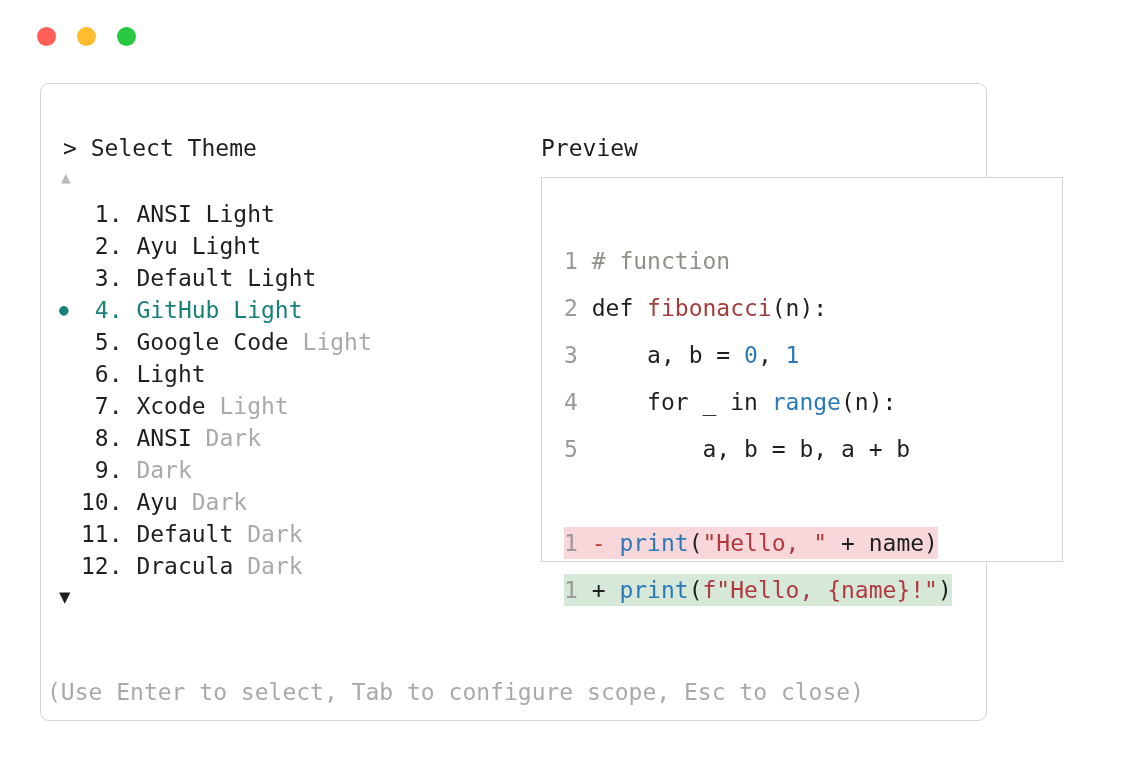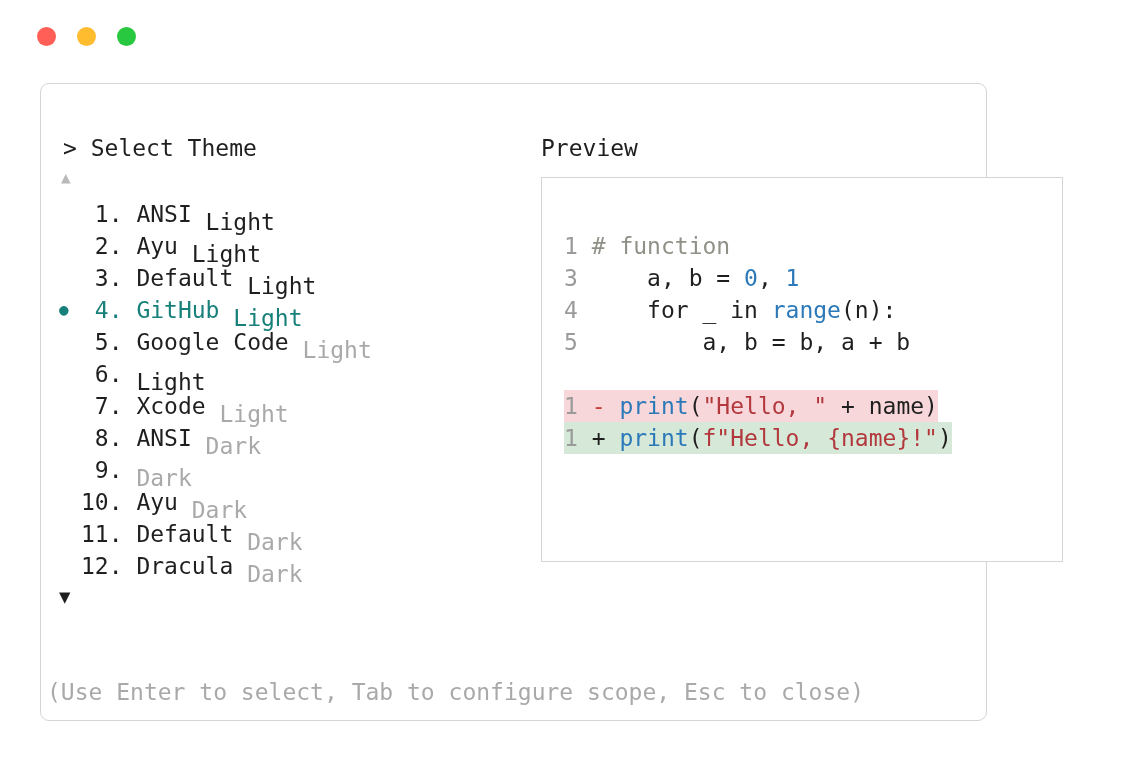--- a/index.html
+++ b/index.html
@@ -20,30 +20,30 @@
 
   .picker-title { position:absolute; left:22px; top:48px; line-height:32px; color:var(--text); white-space:pre; }
   .scroll-up { position:absolute; left:20px; top:82px; font-size:16px; line-height:24px; color:var(--scroll-up-gray); cursor:default; }
   .scroll-down { position:absolute; left:18px; top:500px; font-size:19px; line-height:24px; color:var(--text); cursor:default; }
 
   .theme-list { position:absolute; left:14px; top:114px; }
   .theme-item { display:flex; height:32px; line-height:32px; white-space:pre; }
   .bullet { width:26px; padding-left:4px; font-size:16px; color:var(--selected); }
   .num { width:3ch; text-align:right; color:var(--text); }
   .tname { margin-left:1ch; color:var(--text); }
-  .variant { margin-left:1ch; color:var(--text);margin-top:8px; }
+  .variant { margin-left:1ch; color:var(--text); }
   .variant.dim { color:var(--dim); }
   .theme-item.selected .num, .theme-item.selected .tname, .theme-item.selected .variant { color:var(--selected); }
 
   .footer { position:absolute; left:6px; top:592px; line-height:32px; color:var(--dim); white-space:pre; }
 
   .preview-title { position:absolute; left:500px; top:48px; line-height:32px; color:var(--text); }
   .preview-box { position:absolute; left:500px; top:93px; width:522px; height:385px; border:1.5px solid var(--border); background:#fff; }
   .code { padding:52px 0 0 22px; }
-  .code-line { height:32px; line-height:32px; white-space:pre; }
+  .code-line { height:32px; line-height:32px; white-space:pre;margin-top:15px; }
   .line-inner { display:inline-block; }
   .code-line.removed .line-inner { background:var(--removed-bg); }
   .code-line.added .line-inner { background:var(--added-bg); }
 
   .tok-ln { color:var(--line-number); }
   .tok-comment { color:var(--comment); }
   .tok-plain { color:var(--text); }
   .tok-func { color:var(--function-red); }
   .tok-num, .tok-call { color:var(--code-blue); }
   .tok-str { color:var(--string-red); }
@@ -82,20 +82,21 @@
 
   <div class="scroll-down">▼</div>
 
   <div class="footer">(Use Enter to select, Tab to configure scope, Esc to close)</div>
 
   <div class="preview-title">Preview</div>
 
   <div class="preview-box">
     <div class="code" id="preview-code">
         <div class="code-line"><span class="line-inner"><span class="tok-ln">1 </span><span class="tok-comment"># function</span></span></div>
+        <div class="code-line"><span class="line-inner"><span class="tok-ln">2 </span><span class="tok-plain">def </span><span class="tok-func">fibonacci</span><span class="tok-plain">(n):</span></span></div>
         <div class="code-line"><span class="line-inner"><span class="tok-ln">3 </span><span class="tok-plain">    a, b = </span><span class="tok-num">0</span><span class="tok-plain">, </span><span class="tok-num">1</span></span></div>
         <div class="code-line"><span class="line-inner"><span class="tok-ln">4 </span><span class="tok-plain">    for _ in </span><span class="tok-call">range</span><span class="tok-plain">(n):</span></span></div>
         <div class="code-line"><span class="line-inner"><span class="tok-ln">5 </span><span class="tok-plain">        a, b = b, a + b</span></span></div>
         <div class="code-line"><span class="line-inner"></span></div>
         <div class="code-line removed"><span class="line-inner"><span class="tok-ln">1 </span><span class="tok-minus">- </span><span class="tok-call">print</span><span class="tok-plain">(</span><span class="tok-str">"Hello, "</span><span class="tok-plain"> + name</span><span class="tok-plain">)</span></span></div>
         <div class="code-line added"><span class="line-inner"><span class="tok-ln">1 </span><span class="tok-plus">+ </span><span class="tok-call">print</span><span class="tok-plain">(</span><span class="tok-str">f"Hello, {name}!"</span><span class="tok-plain">)</span></span></div>
       </div>
   </div>
 
 </div>

